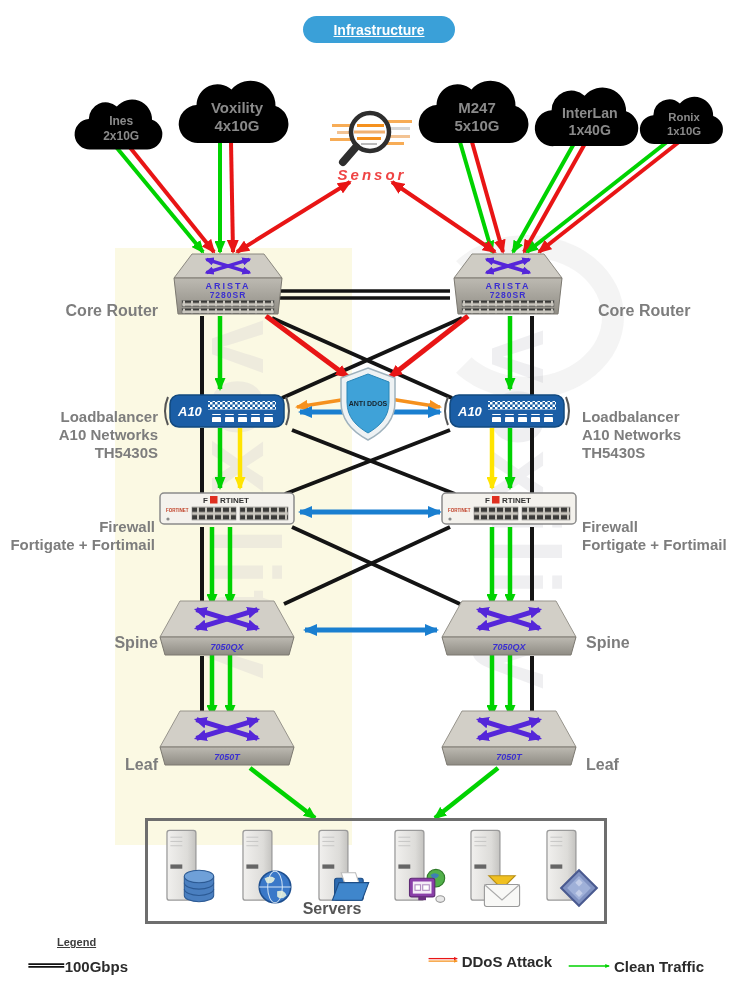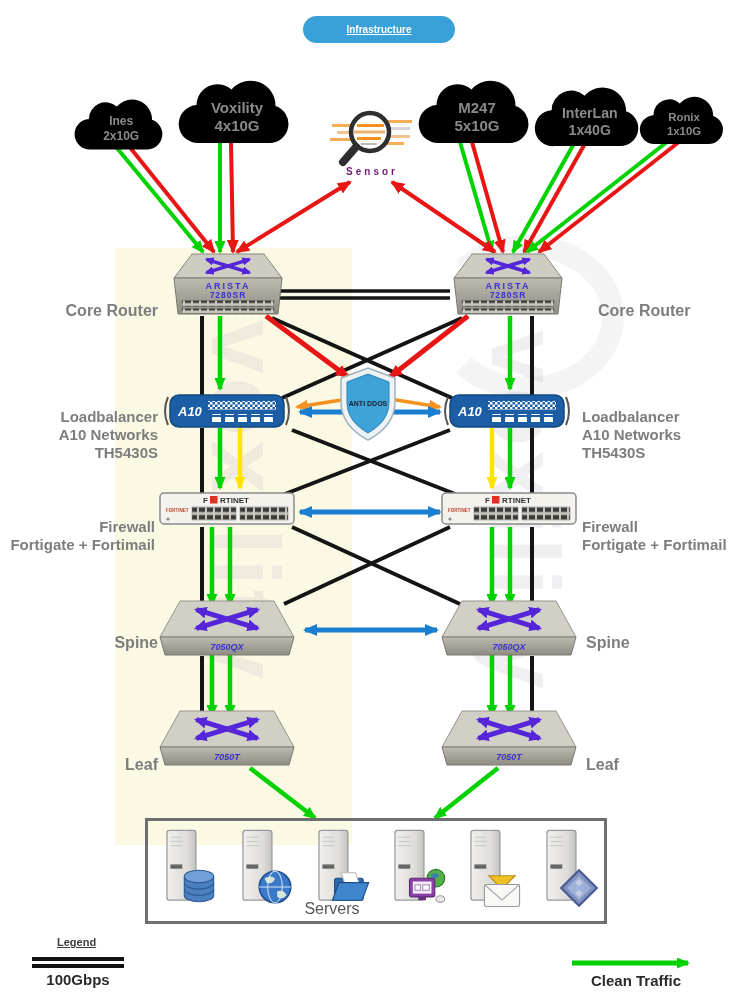--- a/index.html
+++ b/index.html
@@ -9,46 +9,46 @@
   
   .band{left:115px;top:248px;width:237px;height:597px;background:#fbf9e3;z-index:1;}
   .wm{z-index:1;font-weight:bold;font-size:96px;letter-spacing:4px;transform:rotate(90deg);
       transform-origin:left top;white-space:nowrap;}
   .wm-left{left:300px;top:320px;color:rgba(130,115,175,0.10);}
   .wm-right{left:580px;top:330px;color:rgba(130,130,150,0.13);}
   .swoosh{left:430px;top:235px;width:150px;height:120px;border:22px solid rgba(150,150,150,0.10);
           border-radius:50%;border-left-color:transparent;z-index:1;}
   
   .title-pill{left:303px;top:16px;width:152px;height:27px;background:#3aa0d8;border-radius:14px;
-      color:#fff;font-weight:bold;font-size:10px;text-decoration:underline;display:flex;
+      color:#fff;font-weight:bold;font-size:14px;text-decoration:underline;display:flex;
       align-items:center;justify-content:center;z-index:4;}
   
   svg.cloud{z-index:3;overflow:visible;}
   svg.cloud text{fill:#8a8a8a;font-weight:bold;font-size:15px;text-anchor:middle;
       font-family:"Liberation Sans",sans-serif;}
   
   .lbl{color:#7d7d7d;font-weight:bold;z-index:3;margin-top:24px;}
   .lbl.r{text-align:right;}
   .lbl.l{text-align:left;}
-  .sensor-lbl{color:#701a75;font-weight:bold;font-size:10px;letter-spacing:3px;text-align:center;z-index:3;}
+  .sensor-lbl{color:#ef4444;font-weight:bold;font-size:15px;letter-spacing:3px;text-align:center;z-index:3;font-style:italic;}
   
   svg.overlay{left:0;top:0;z-index:2;}
   svg.dev{z-index:3;overflow:visible;}
   .devtext{font-family:"Liberation Sans",sans-serif;font-weight:bold;}
   
   .servers-box{left:145px;top:818px;width:462px;height:106px;border:3px solid #6e6e6e;z-index:3;
       display:flex;align-items:flex-start;justify-content:space-around;padding-top:6px;box-sizing:border-box;}
   .server{position:relative;width:64px;height:80px;}
   .server svg{position:absolute;}
   .servers-lbl{left:145px;top:900px;width:374px;text-align:center;color:#555;
-      font-weight:normal;font-size:16px;z-index:4;}
+      font-weight:bold;font-size:16px;z-index:4;}
   
   .legend-title{left:57px;top:936px;color:#3c3c3c;font-weight:bold;font-size:11px;
       text-decoration:underline;z-index:3;}
-  .leg-item{z-index:3;display:flex;flex-direction:column;align-items:center;}
+  .leg-item{z-index:3;display:flex;flex-direction:row;align-items:center;}
   .leg-item .cap{color:#2b2b2b;font-weight:bold;font-size:15px;margin-top:2px;white-space:nowrap;}
 </style>
 </head>
 <body>
 
 <div class="canvas">
 
   <svg width="0" height="0" style="position:absolute" aria-hidden="true">
     <defs>
       <marker id="arrG" orient="auto-start-reverse" markerUnits="userSpaceOnUse" markerWidth="13" markerHeight="11" refX="11" refY="5.5">
@@ -448,20 +448,27 @@
   <div class="abs servers-lbl">Servers</div>
 
   <div class="abs legend-title">Legend</div>
   <div class="abs leg-item" style="left:28px;top:956px;width:100px">
     <svg width="94" height="13" viewBox="0 0 94 13">
       <line x1="1" y1="3" x2="93" y2="3" stroke="#111" stroke-width="4"></line>
       <line x1="1" y1="10" x2="93" y2="10" stroke="#111" stroke-width="4"></line>
     </svg>
     <span class="cap">100Gbps</span>
   </div>
+  <div class="abs leg-item" style="left:428px;top:950px;width:124px">
+    <svg width="120" height="20" viewBox="0 0 120 20">
+      <line x1="2" y1="5" x2="104" y2="5" stroke="#e81515" stroke-width="4.5" marker-end="url(#arrR)"></line>
+      <line x1="2" y1="14" x2="104" y2="14" stroke="#f5911e" stroke-width="4.5" marker-end="url(#arrO)"></line>
+    </svg>
+    <span class="cap">DDoS Attack</span>
+  </div>
   <div class="abs leg-item" style="left:568px;top:956px;width:136px">
     <svg width="132" height="14" viewBox="0 0 132 14">
       <line x1="2" y1="7" x2="118" y2="7" stroke="#00d200" stroke-width="5" marker-end="url(#arrG)"></line>
     </svg>
     <span class="cap">Clean Traffic</span>
   </div>
 
 </div>
 
 </body></html>

